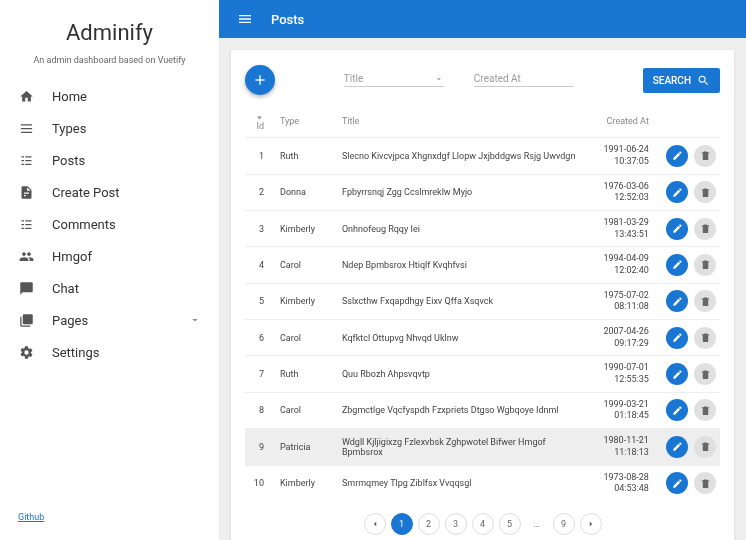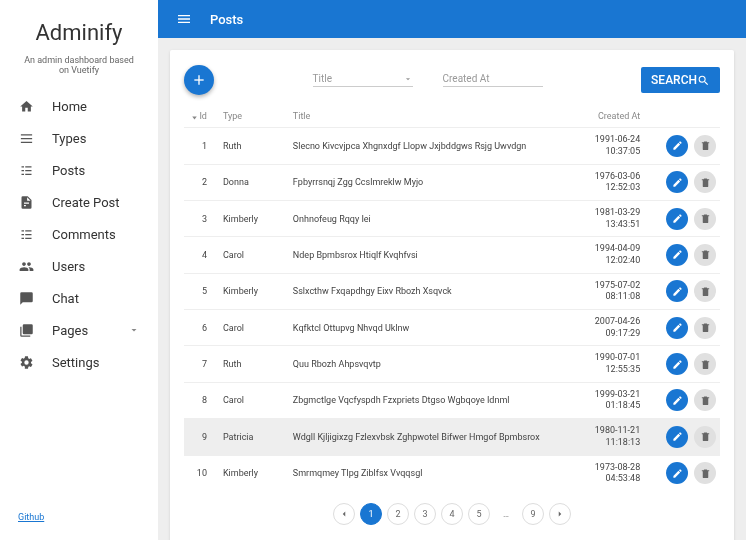--- a/index.html
+++ b/index.html
@@ -1,35 +1,35 @@
 <!DOCTYPE html>
 <html><head>
 <meta charset="utf-8">
 <style>
 *{box-sizing:border-box;margin:0;padding:0;font-family:Roboto,Arial,sans-serif}
 body{background:#fafafa;width:746px;height:540px;overflow:hidden;font-size:11px;color:#333}
 .app{display:flex;height:100%}
-.sidebar{width:158px;background:#fff;display:flex;flex-direction:column;padding:15px 0 10px 0}
+.sidebar{width:219px;background:#fff;display:flex;flex-direction:column;padding:15px 0 10px 0}
 .brand{font-size:22px;font-weight:400;text-align:center;color:#333;padding:5px 0}
 .tagline{font-size:9px;text-align:center;color:#666;padding:5px 18px 15px}
 .nav{flex:1}
 .nav-item{display:flex;align-items:center;padding:8px 18px;cursor:pointer;color:#333;font-size:13px}
 .nav-item .icon{width:16px;height:16px;margin-right:18px;display:flex;align-items:center;justify-content:center;color:#555}
 .nav-item .chev{margin-left:auto;color:#888}
 .footer-link{font-size:9px;color:#1976d2;text-decoration:underline;padding:0 18px 8px}
 .main{flex:1;display:flex;flex-direction:column;background:#eee}
 .topbar{background:#1976d2;color:#fff;display:flex;align-items:center;padding:0 18px;height:38px;font-size:13px;font-weight:500}
 .topbar .menu-icon{margin-right:18px}
 .content{flex:1;padding:12px;overflow:auto}
 .card{background:#fff;border-radius:2px;box-shadow:0 1px 3px rgba(0,0,0,0.12);padding:15px 14px}
 .toolbar{display:flex;align-items:center;margin-bottom:10px}
 .fab{width:30px;height:30px;border-radius:50%;background:#1976d2;color:#fff;display:flex;align-items:center;justify-content:center;font-size:20px;box-shadow:0 2px 4px rgba(0,0,0,0.3);cursor:pointer}
 .filters{flex:1;display:flex;justify-content:center;gap:30px}
 .field{display:flex;align-items:center;border-bottom:1px solid #ccc;min-width:100px;padding-bottom:2px;color:#999;font-size:10px}
-.search-btn{background:#1976d2;color:#fff;padding:6px 10px;border-radius:2px;font-size:12px;font-weight:500;display:flex;align-items:center;cursor:pointer}
+.search-btn{background:#1976d2;color:#fff;padding:6px 10px;border-radius:2px;font-size:10px;font-weight:500;display:flex;align-items:center;gap:6px;cursor:pointer}
 table{width:100%;border-collapse:collapse;font-size:9px}
 thead th{text-align:left;font-weight:400;color:#888;padding:6px 4px;font-size:9px}
 tbody td{padding:6px 4px;vertical-align:middle;color:#444}
 tbody tr{border-top:1px solid #eee}
 tbody tr.hover{background:#eee}
 .col-id{width:30px;text-align:right;padding-right:12px}
 .col-type{width:60px}
 .col-title{width:235px}
 .col-date{width:70px;text-align:right}
 .col-actions{width:65px}
@@ -91,21 +91,21 @@
             </svg>
           </span>
           <span>Comments</span>
         </div>
         <div class="nav-item">
           <span class="icon">
             <svg width="15" height="15" viewBox="0 0 24 24" fill="#555">
               <path d="M16 11c1.66 0 3-1.34 3-3s-1.34-3-3-3-3 1.34-3 3 1.34 3 3 3zm-8 0c1.66 0 3-1.34 3-3S9.66 5 8 5 5 6.34 5 8s1.34 3 3 3zm0 2c-2.33 0-7 1.17-7 3.5V19h14v-2.5c0-2.33-4.67-3.5-7-3.5zm8 0c-.29 0-.62.02-.97.05 1.16.84 1.97 1.97 1.97 3.45V19h6v-2.5c0-2.33-4.67-3.5-7-3.5z"></path>
             </svg>
           </span>
-          <span>Users</span>
+          <span>Hmgof</span>
         </div>
         <div class="nav-item">
           <span class="icon">
             <svg width="15" height="15" viewBox="0 0 24 24" fill="#555">
               <path d="M20 2H4a2 2 0 00-2 2v18l4-4h14a2 2 0 002-2V4a2 2 0 00-2-2z"></path>
             </svg>
           </span>
           <span>Chat</span>
         </div>
         <div class="nav-item">
@@ -265,21 +265,21 @@
                       <svg width="11" height="11" viewBox="0 0 24 24" fill="#666">
                         <path d="M6 7h12v13a2 2 0 01-2 2H8a2 2 0 01-2-2V7zm3-4h6l1 2h4v2H4V5h4l1-2z"></path>
                       </svg>
                     </div>
                   </div>
                 </td>
               </tr>
               <tr>
                 <td class="col-id">5</td>
                 <td class="col-type">Kimberly</td>
-                <td class="col-title">Sslxcthw Fxqapdhgy Eixv Rbozh Xsqvck</td>
+                <td class="col-title">Sslxcthw Fxqapdhgy Eixv Qffa Xsqvck</td>
                 <td class="col-date date-cell">1975-07-02<br>08:11:08</td>
                 <td class="col-actions">
                   <div class="actions">
                     <div class="abtn edit">
                       <svg width="11" height="11" viewBox="0 0 24 24" fill="#fff">
                         <path d="M3 17.25V21h3.75L17.81 9.94l-3.75-3.75L3 17.25zM20.71 7.04a1 1 0 000-1.41l-2.34-2.34a1 1 0 00-1.41 0l-1.83 1.83 3.75 3.75 1.83-1.83z"></path>
                       </svg>
                     </div>
                     <div class="abtn del">
                       <svg width="11" height="11" viewBox="0 0 24 24" fill="#666">

